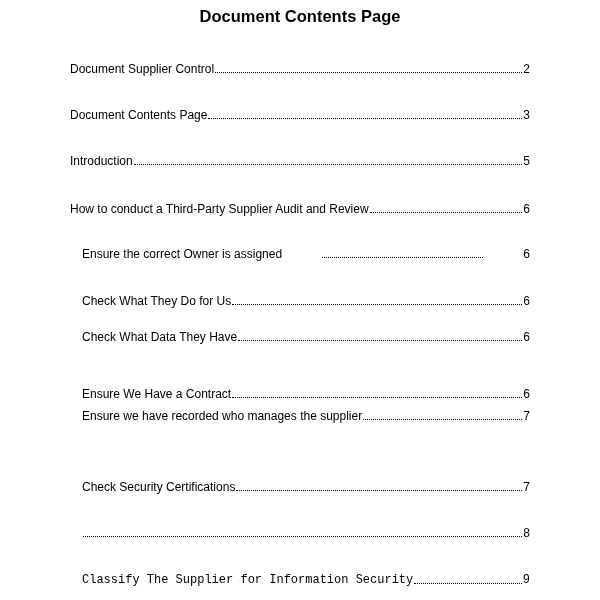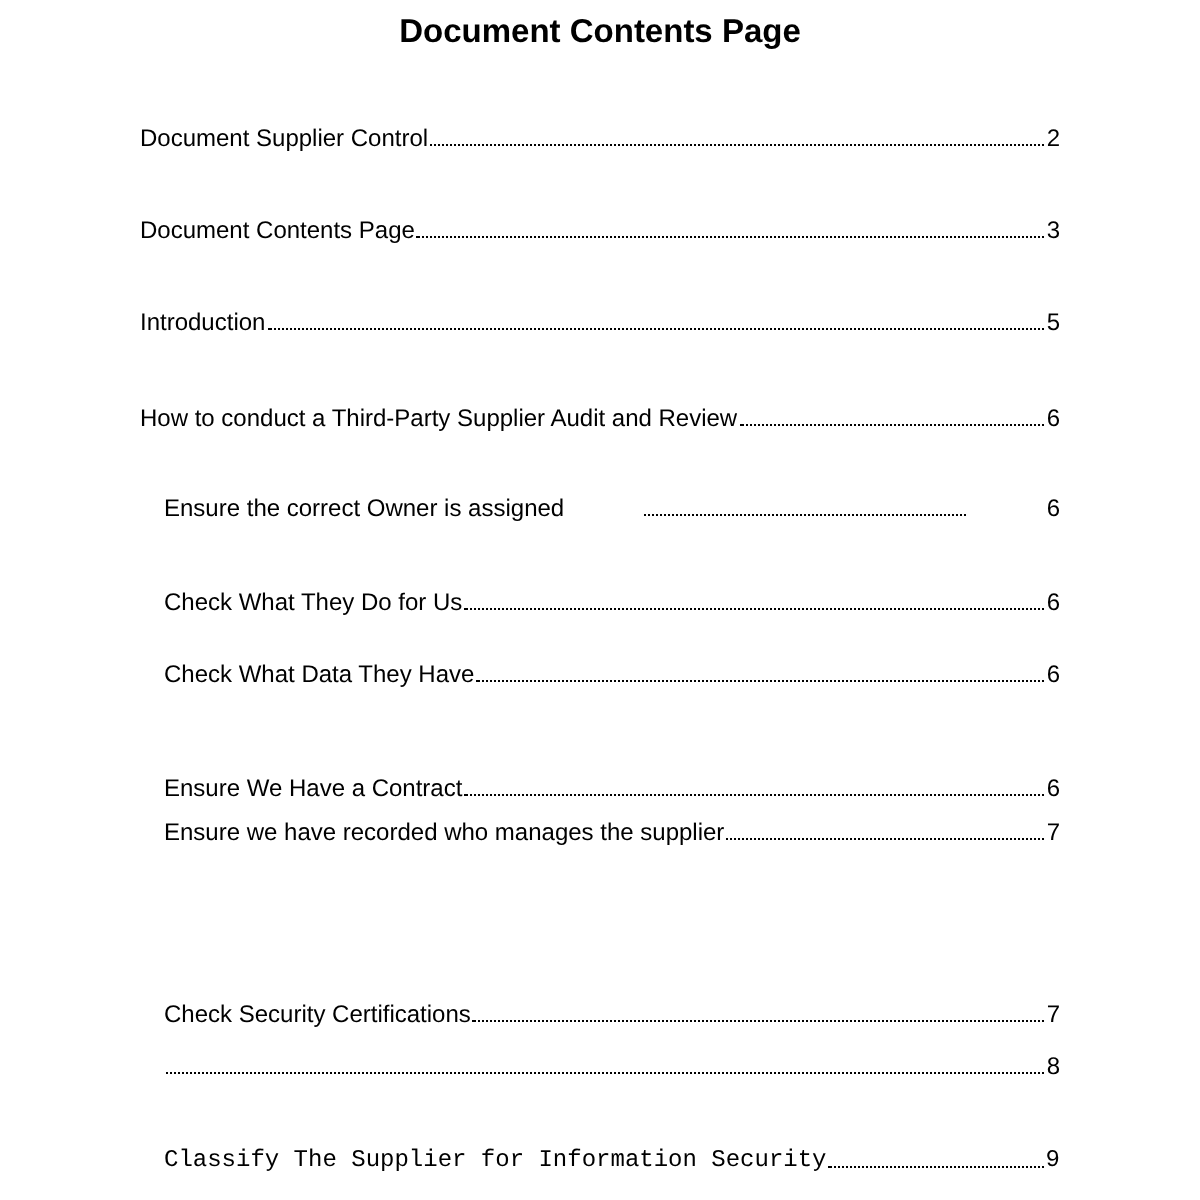--- a/index.html
+++ b/index.html
@@ -105,21 +105,21 @@
   <div class="toc-entry level-2" style="top:386px;">
     <span class="toc-label">Ensure We Have a Contract</span>
     <span class="toc-leader"></span>
     <span class="toc-page">6</span>
   </div>
   <div class="toc-entry level-2" style="top:408px;">
     <span class="toc-label">Ensure we have recorded who manages the supplier</span>
     <span class="toc-leader"></span>
     <span class="toc-page">7</span>
   </div>
-  <div class="toc-entry level-2" style="top:479px;margin-top:20px;">
+  <div class="toc-entry level-2" style="top:479px;">
     <span class="toc-label">Check Security Certifications</span>
     <span class="toc-leader"></span>
     <span class="toc-page">7</span>
   </div>
   <div class="toc-entry level-2" style="top:525px;">
     <span class="toc-leader"></span>
     <span class="toc-page">8</span>
   </div>
   <div class="toc-entry level-2" style="top:572px;font-family:Liberation Mono, monospace;">
     <span class="toc-label">Classify The Supplier for Information Security</span>

